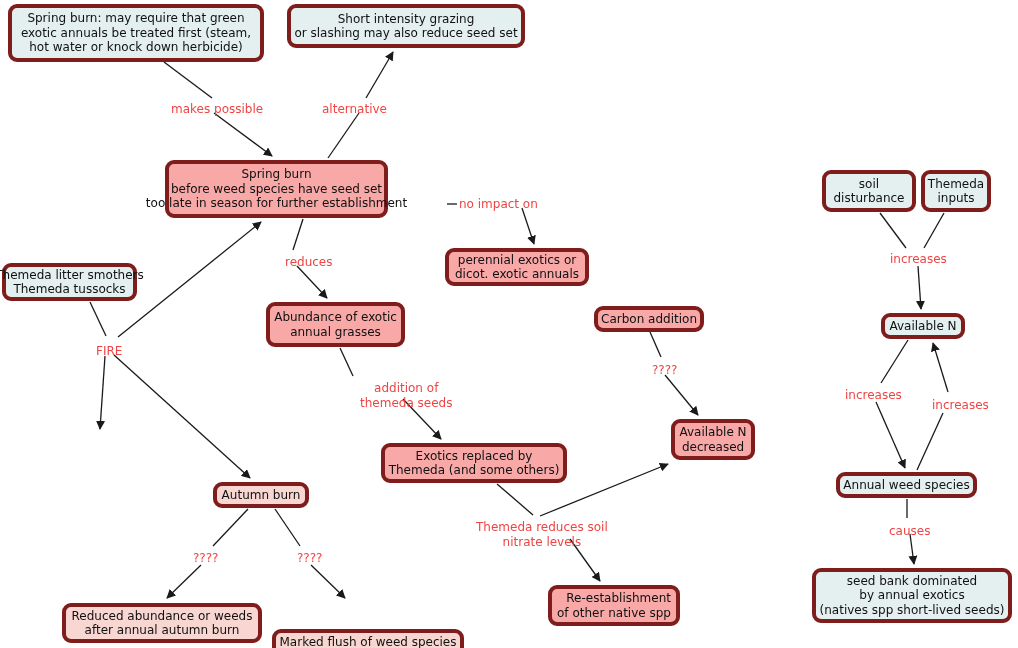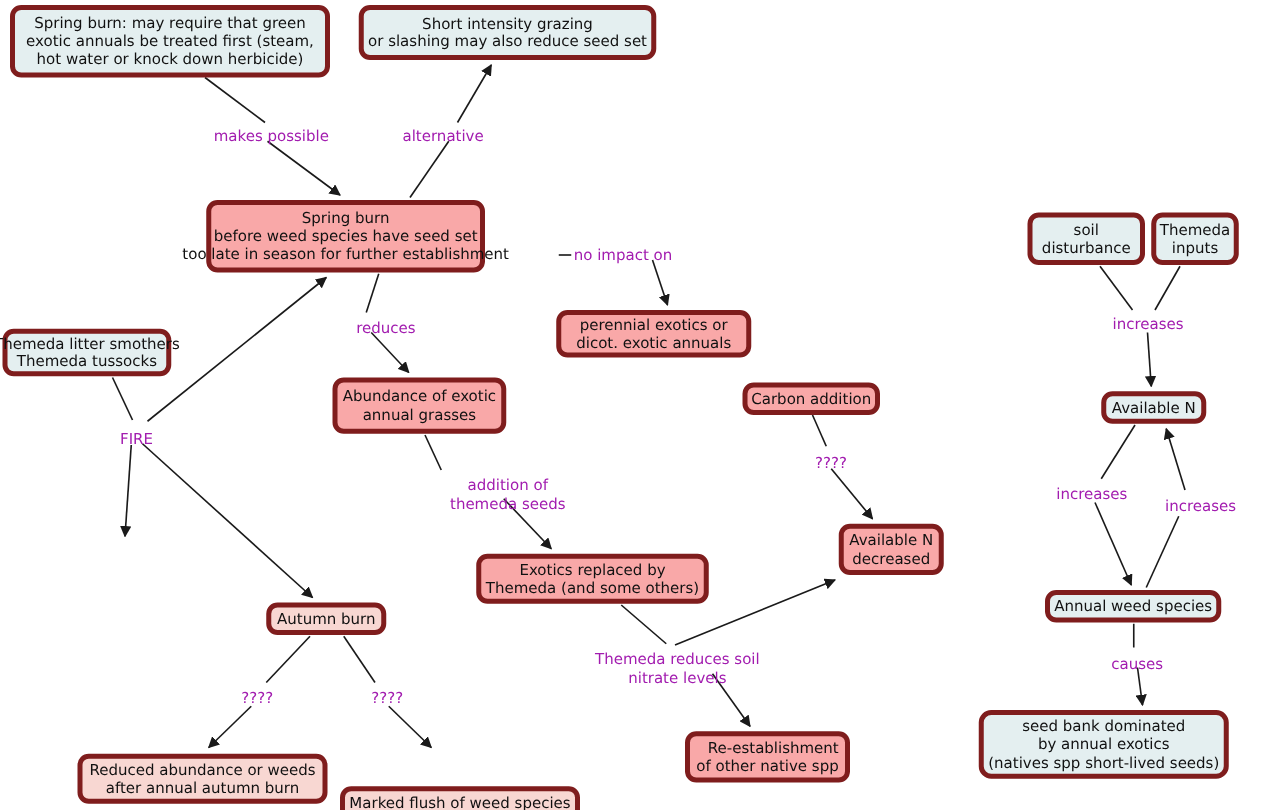--- a/index.html
+++ b/index.html
@@ -37,21 +37,21 @@
     line-height: 14.5px;
     padding: 2px 6px;
     white-space: pre;
     z-index: 2;
   }
   .node.blue { background: #e4eff0; }
   .node.pink { background: #f9a8a8; }
   .node.pink-light { background: #f8d7d2; }
   .edge-label {
     position: absolute;
-    color: #a21caf;
+    color: #ef4444;
     font-size: 12px;
     line-height: 14.5px;
     text-align: center;
     white-space: pre;
     z-index: 3;
     background: transparent;
   }
 </style>
 </head>
 <body>
@@ -128,21 +128,21 @@
   <div class="node blue" style="left:287px;top:4px;width:238px;height:44px;">Short intensity grazing
 or slashing may also reduce seed set</div>
 
   <div class="node pink" style="left:165px;top:160px;width:223px;height:58px;">Spring burn
 before weed species have seed set
 too late in season for further establishment</div>
 
   <div class="node blue" style="left:2px;top:263px;width:135px;height:38px;">Themeda litter smothers
 Themeda tussocks</div>
 
-  <div class="node pink" style="left:445px;top:248px;width:156px;height:38px;">perennial exotics or
+  <div class="node pink" style="left:445px;top:248px;width:144px;height:38px;">perennial exotics or
 dicot. exotic annuals</div>
 
   <div class="node pink" style="left:266px;top:302px;width:139px;height:45px;">Abundance of exotic
 annual grasses</div>
 
   <div class="node pink" style="left:594px;top:306px;width:110px;height:26px;">Carbon addition</div>
 
 
   <div class="node pink" style="left:671px;top:419px;width:84px;height:41px;">Available N
 decreased</div>
@@ -164,21 +164,21 @@
   <div class="node blue" style="left:822px;top:170px;width:94px;height:42px;">soil
 disturbance</div>
 
   <div class="node blue" style="left:921px;top:170px;width:70px;height:42px;">Themeda
 inputs</div>
 
   <div class="node blue" style="left:881px;top:313px;width:84px;height:26px;">Available N</div>
 
   <div class="node blue" style="left:836px;top:472px;width:141px;height:26px;">Annual weed species</div>
 
-  <div class="node blue" style="left:783px;top:568px;width:200px;height:55px;border-radius:10px;">seed bank dominated
+  <div class="node blue" style="left:812px;top:568px;width:200px;height:55px;">seed bank dominated
 by annual exotics
 (natives spp short-lived seeds)</div>
 
   <div class="edge-label" style="left:171px;top:102px;">makes possible</div>
   <div class="edge-label" style="left:322px;top:102px;">alternative</div>
   <div class="edge-label" style="left:459px;top:197px;">no impact on</div>
   <div class="edge-label" style="left:285px;top:255px;">reduces</div>
   <div class="edge-label" style="left:890px;top:252px;">increases</div>
   <div class="edge-label" style="left:96px;top:344px;">FIRE</div>
   <div class="edge-label" style="left:652px;top:363px;">????</div>

